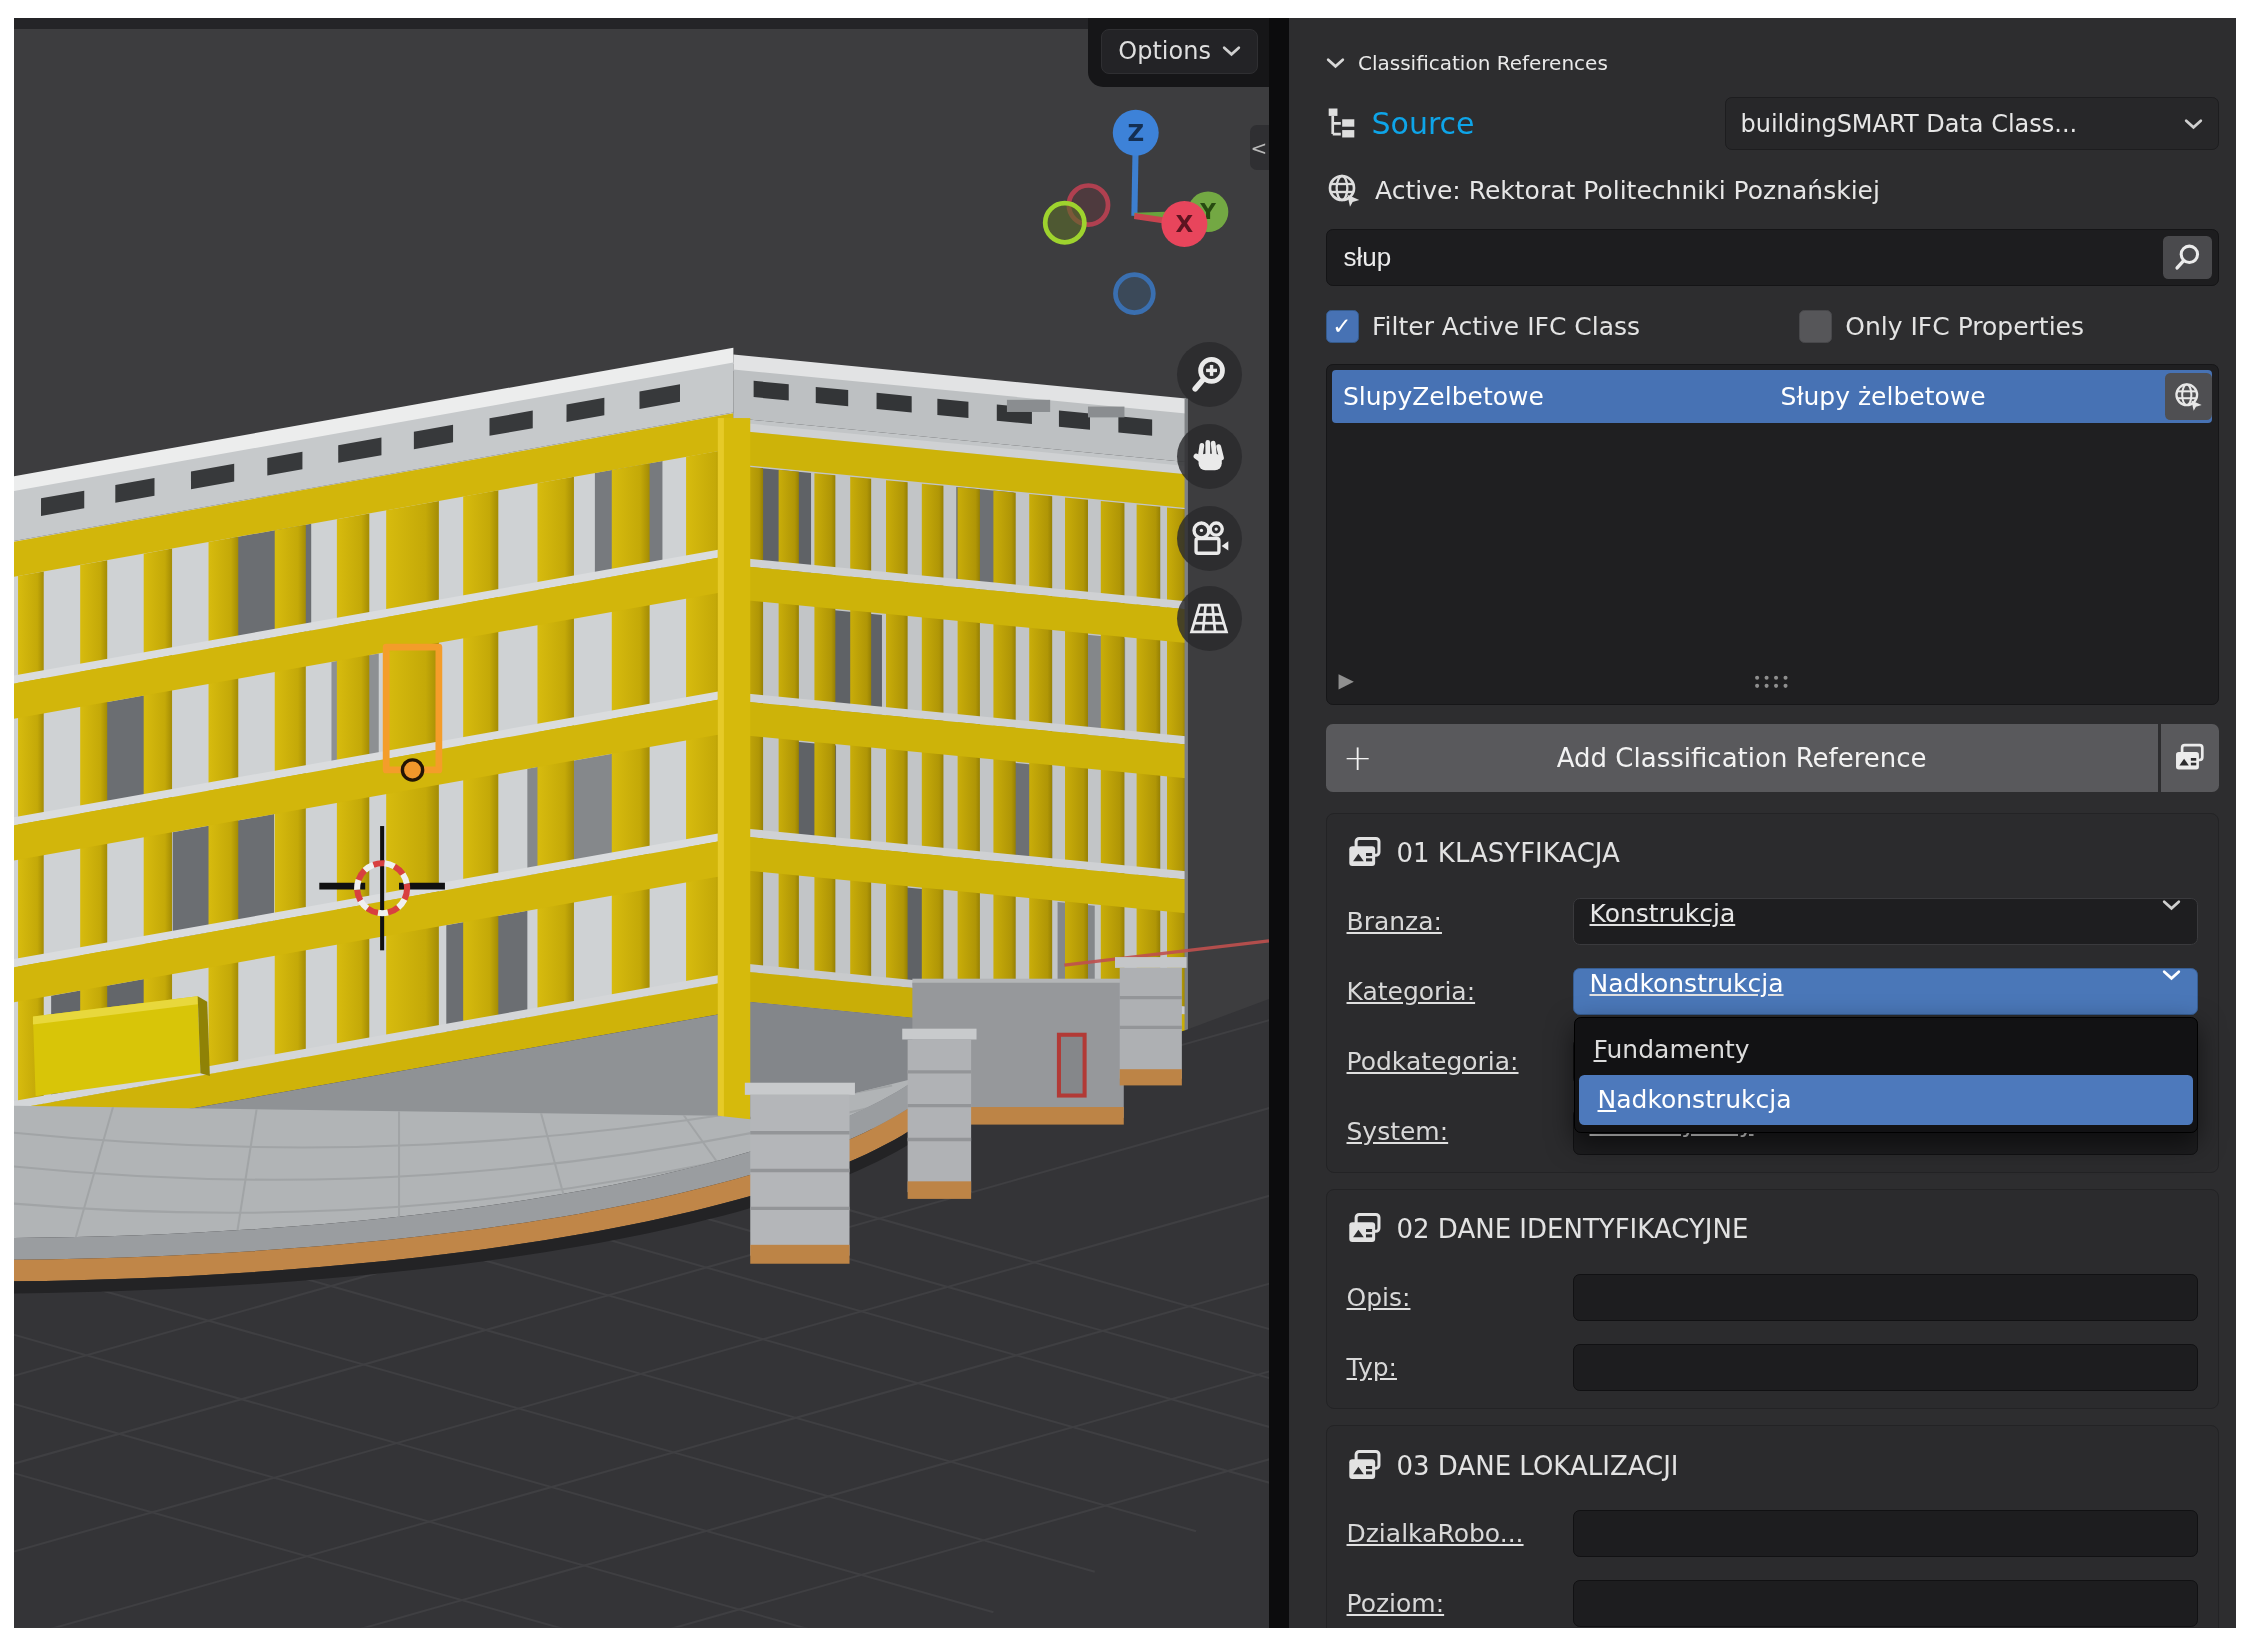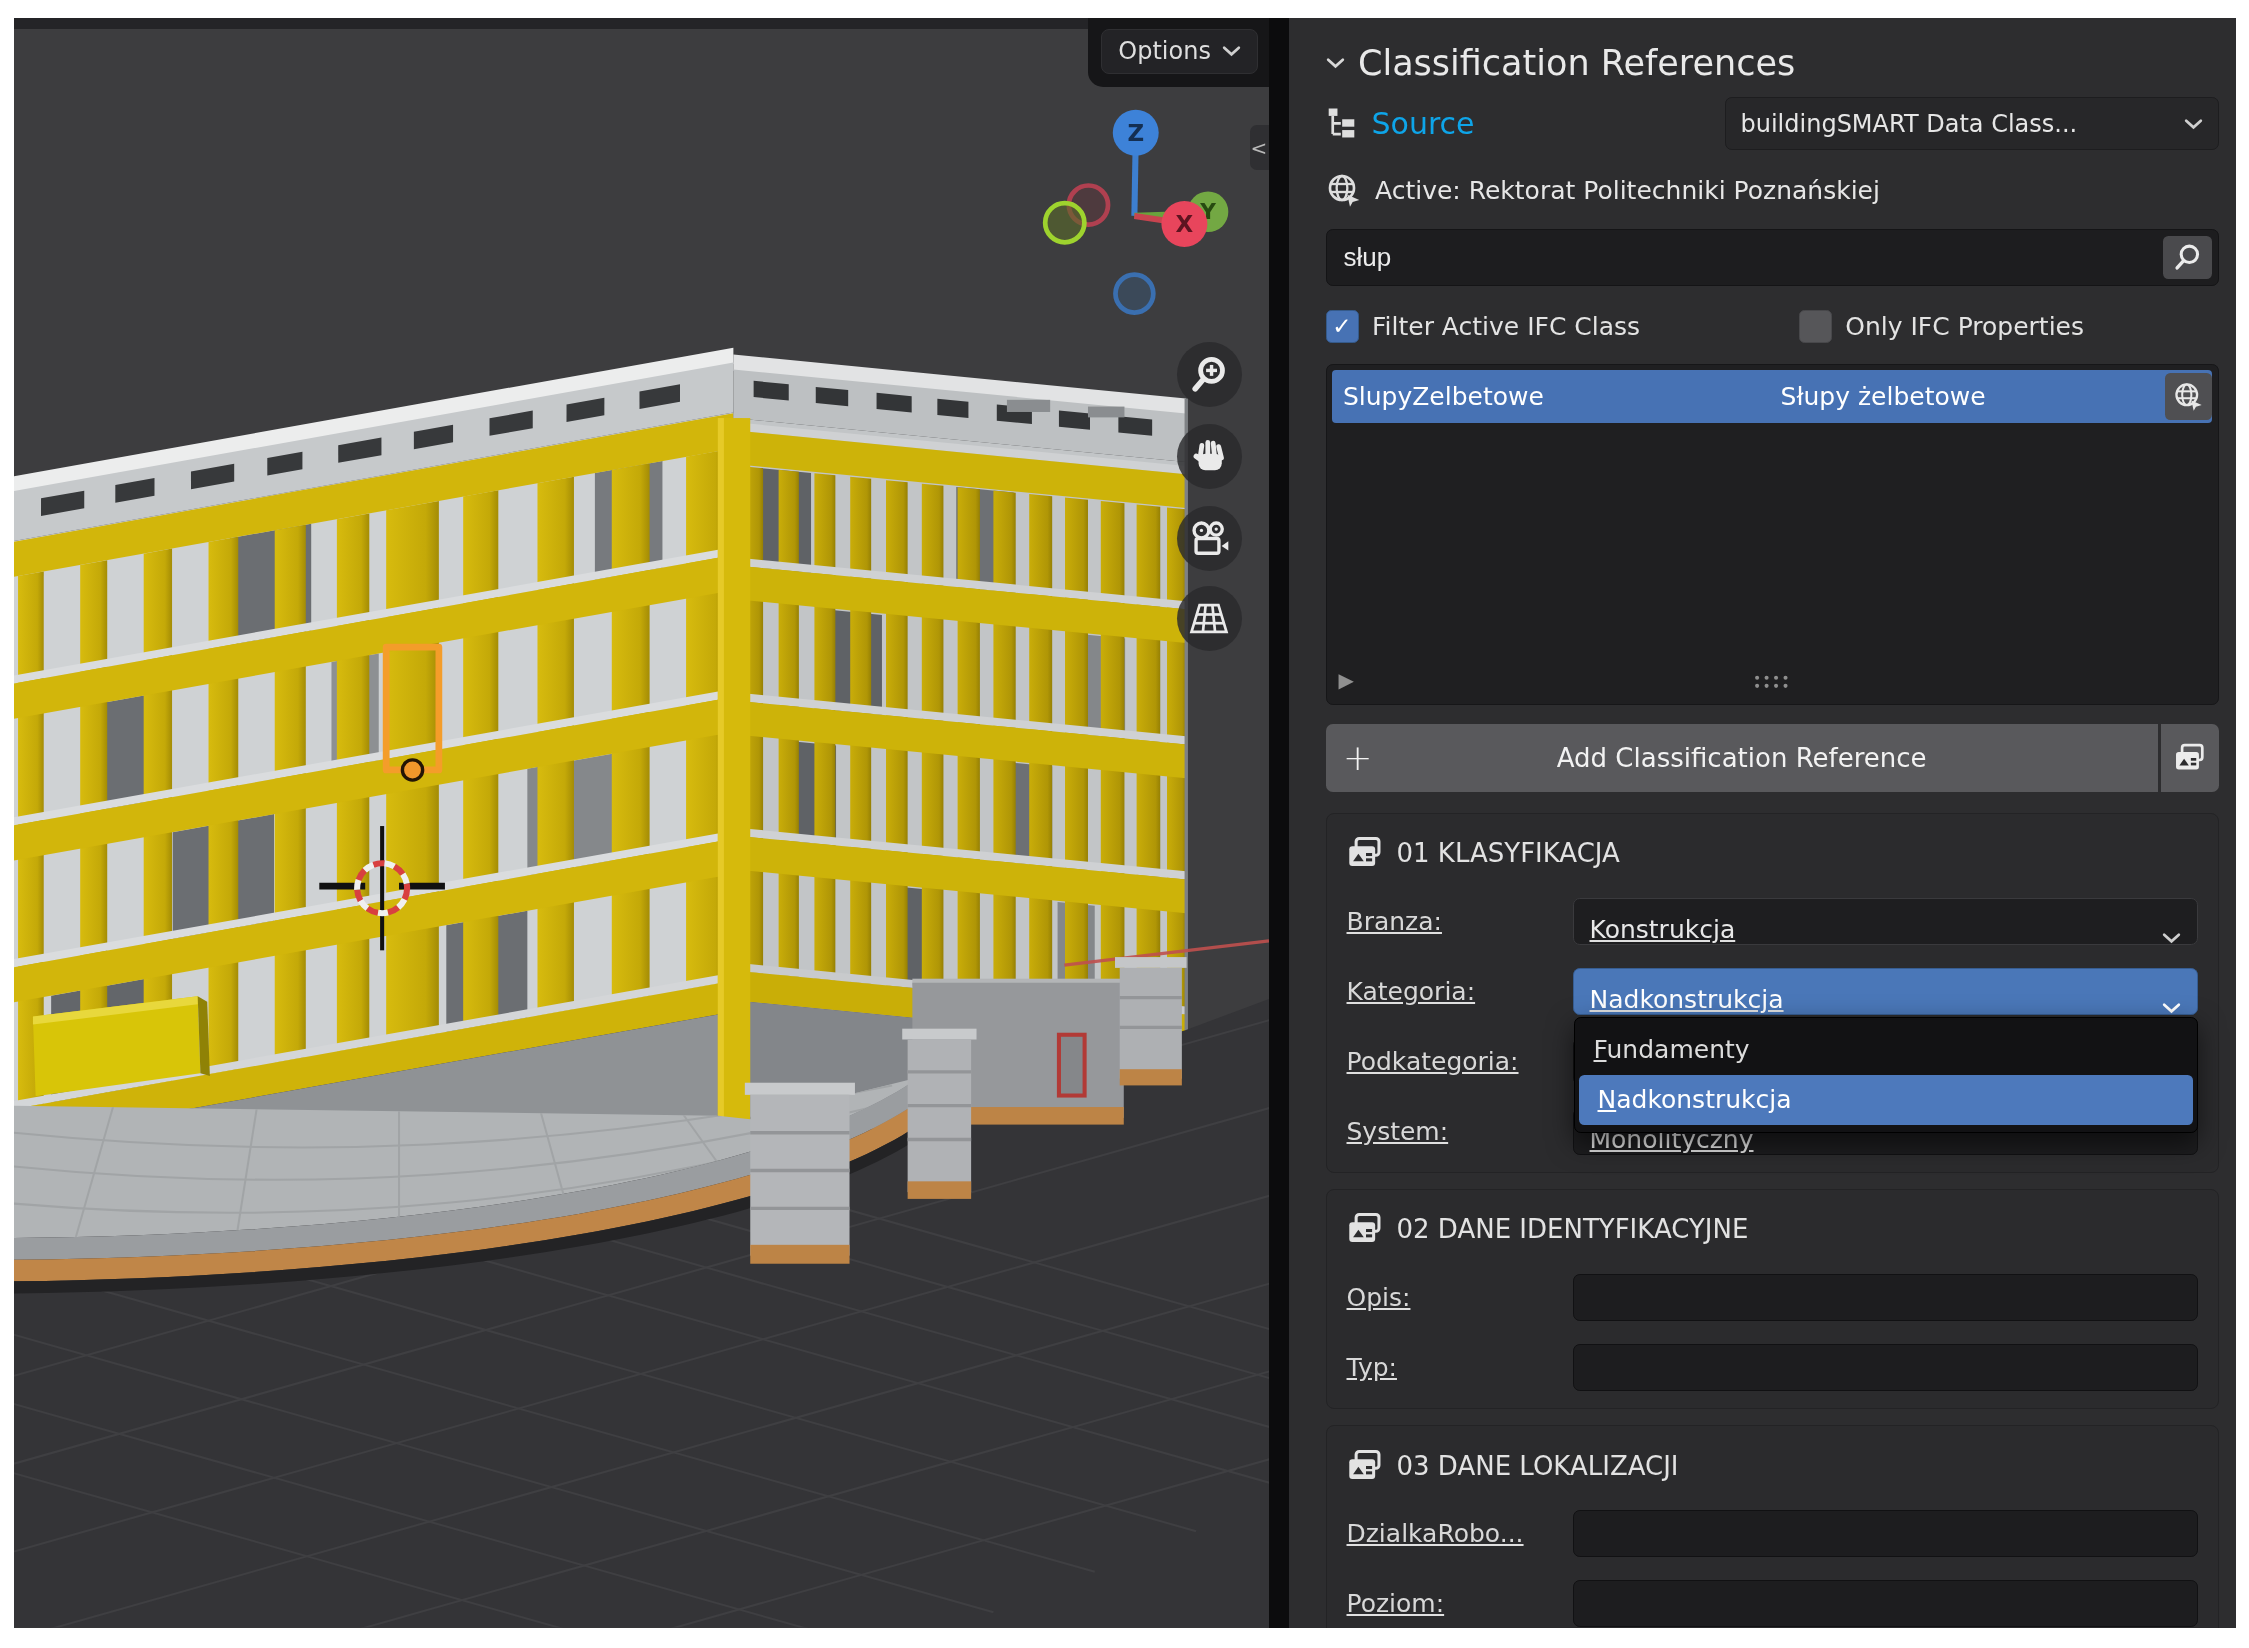--- a/index.html
+++ b/index.html
@@ -12,21 +12,21 @@
   .vp-header-right{position:absolute;top:0;right:0;width:181px;height:69px;background:#161618;border-radius:0 0 0 15px;}
   .options-btn{position:absolute;top:10.8px;right:10.8px;height:43px;padding:0 16px;background:#232326;border:0.7px solid #2f2f32;border-radius:8px;display:flex;align-items:center;gap:10.8px;color:#dedede;font-size:24px;}
   .chev-sm{width:19px;height:12px;}
   .collapse-tab{position:absolute;left:1236px;top:107px;width:19px;height:45px;background:#2f2f32;border-radius:6.8px 0 0 6.8px;display:flex;align-items:center;justify-content:center;color:#b9b9b9;font-size:20px;}
   .tool-btn{position:absolute;left:1163px;width:65px;height:65px;border-radius:50%;background:rgba(42,42,44,0.82);display:flex;align-items:center;justify-content:center;}
   .gizmo{position:absolute;left:1027px;top:81px;}
   
   .divider{width:20px;background:#0c0c0d;flex:none;}
   
   .panel{position:relative;width:947px;background:#2d2d2f;flex:none;padding:24px 17px 0 37px;box-sizing:border-box;color:#e0e0e0;overflow:hidden;}
-  .p-title-row{display:flex;align-items:center;gap:13.5px;height:41px;margin-bottom:13.5px;color:#e9e9e9;font-size:35px;}
+  .p-title-row{display:flex;align-items:center;gap:13.5px;height:41px;margin-bottom:13.5px;color:#e9e9e9;font-size:20px;}
   .p-row{display:flex;align-items:center;}
   .src-row{height:54px;margin-bottom:16px;gap:15px;}
   .src-label{font-size:30px;color:#0ea5e9;}
   .src-dd{margin-left:auto;width:494px;height:53px;background:#272729;border:0.7px solid#1d1d1f;border-radius:6.8px;display:flex;align-items:center;padding:0 15px;box-sizing:border-box;font-size:24px;color:#e6e6e6;}
   .src-dd .chev-sm{margin-left:auto;}
   .active-row{height:47px;margin-bottom:15px;gap:13.5px;font-size:25px;color:#e6e6e6;}
   .search{height:55px;margin-bottom:19px;background:#1d1d1f;border:0.7px solid #141416;border-radius:6.8px;display:flex;align-items:center;padding:0 5.4px 0 15px;}
   .search input{flex:1;background:transparent;border:none;outline:none;color:#ececec;font-size:26px;font-family:Liberation Sans, sans-serif;}
   .mag-box{width:49px;height:43px;background:#4a4a4d;border-radius:5.4px;display:flex;align-items:center;justify-content:center;flex:none;}
   .cb-row{height:43px;margin-bottom:16px;display:flex;align-items:center;}
@@ -46,21 +46,21 @@
   .disclosure{position:absolute;left:12px;top:2.7px;color:#8f8f8f;font-size:20px;}
   .grip{position:absolute;left:50%;transform:translateX(-50%);top:6.8px;}
   .add-bar{display:flex;height:68px;margin-bottom:21.6px;}
   .add-main{flex:1;position:relative;background:#59595c;border-radius:6.8px 0 0 6.8px;display:flex;align-items:center;justify-content:center;color:#f2f2f2;font-size:26px;}
   .add-plus{position:absolute;left:17.6px;top:50%;transform:translateY(-50%);color:#f2f2f2;font-size:35px;font-weight:300;line-height:0;}
   .add-extra{width:58px;background:#59595c;border-radius:0 6.8px 6.8px 0;margin-left:2.7px;display:flex;align-items:center;justify-content:center;}
   .section{position:relative;background:#2b2b2d;border:1.4px solid #232325;border-radius:8px;padding:17.6px 20px;margin-bottom:16px;box-sizing:border-box;}
   .sec-head{display:flex;align-items:center;gap:15px;height:43px;color:#e2e2e2;font-size:26px;}
   .frow{display:flex;align-items:center;margin-top:23px;height:47px;text-decoration:underline;}
   .flabel{width:226px;flex:none;font-size:25px;color:#d8d8d8;}
-  .ffield{flex:1;height:47px;background:#1d1d1f;border:1.4px solid #111113;border-radius:6.8px;color:#e8e8e8;display:flex;align-items:flex-end;padding:0 16px;box-sizing:border-box;font-size:25px;}
+  .ffield{flex:1;height:47px;background:#1d1d1f;border:1.4px solid #111113;border-radius:6.8px;color:#e8e8e8;display:flex;align-items:flex-start;padding:0 16px;box-sizing:border-box;font-size:25px;}
   .fselect{border-color:#3a3a3d;background:#1e1e20;}
   .fselect .chev-sm{margin-left:auto;}
   .fselect.activeblue{background:#4a77b8;border-color:#38movi;}
   .fselect.activeblue{border-color:#365d92;color:#ffffff;}
   .dropdown-menu{position:absolute;left:247px;right:20px;top:203px;height:116px;background:#121214;border:0.7px solid #000;border-radius:6.8px;box-shadow:0 9.5px 27px rgba(0,0,0,0.55);padding:6.8px 0;box-sizing:border-box;z-index:5;}
   .menu-item{height:50px;display:flex;align-items:center;padding:0 19px;font-size:25px;color:#dcdcdc;}
   .menu-item.highlighted{background:#4d79bc;border-radius:5.4px;margin:0 4px;color:#ffffff;}
   .icon{flex:none;display:block;}
 </style>
 </head>

